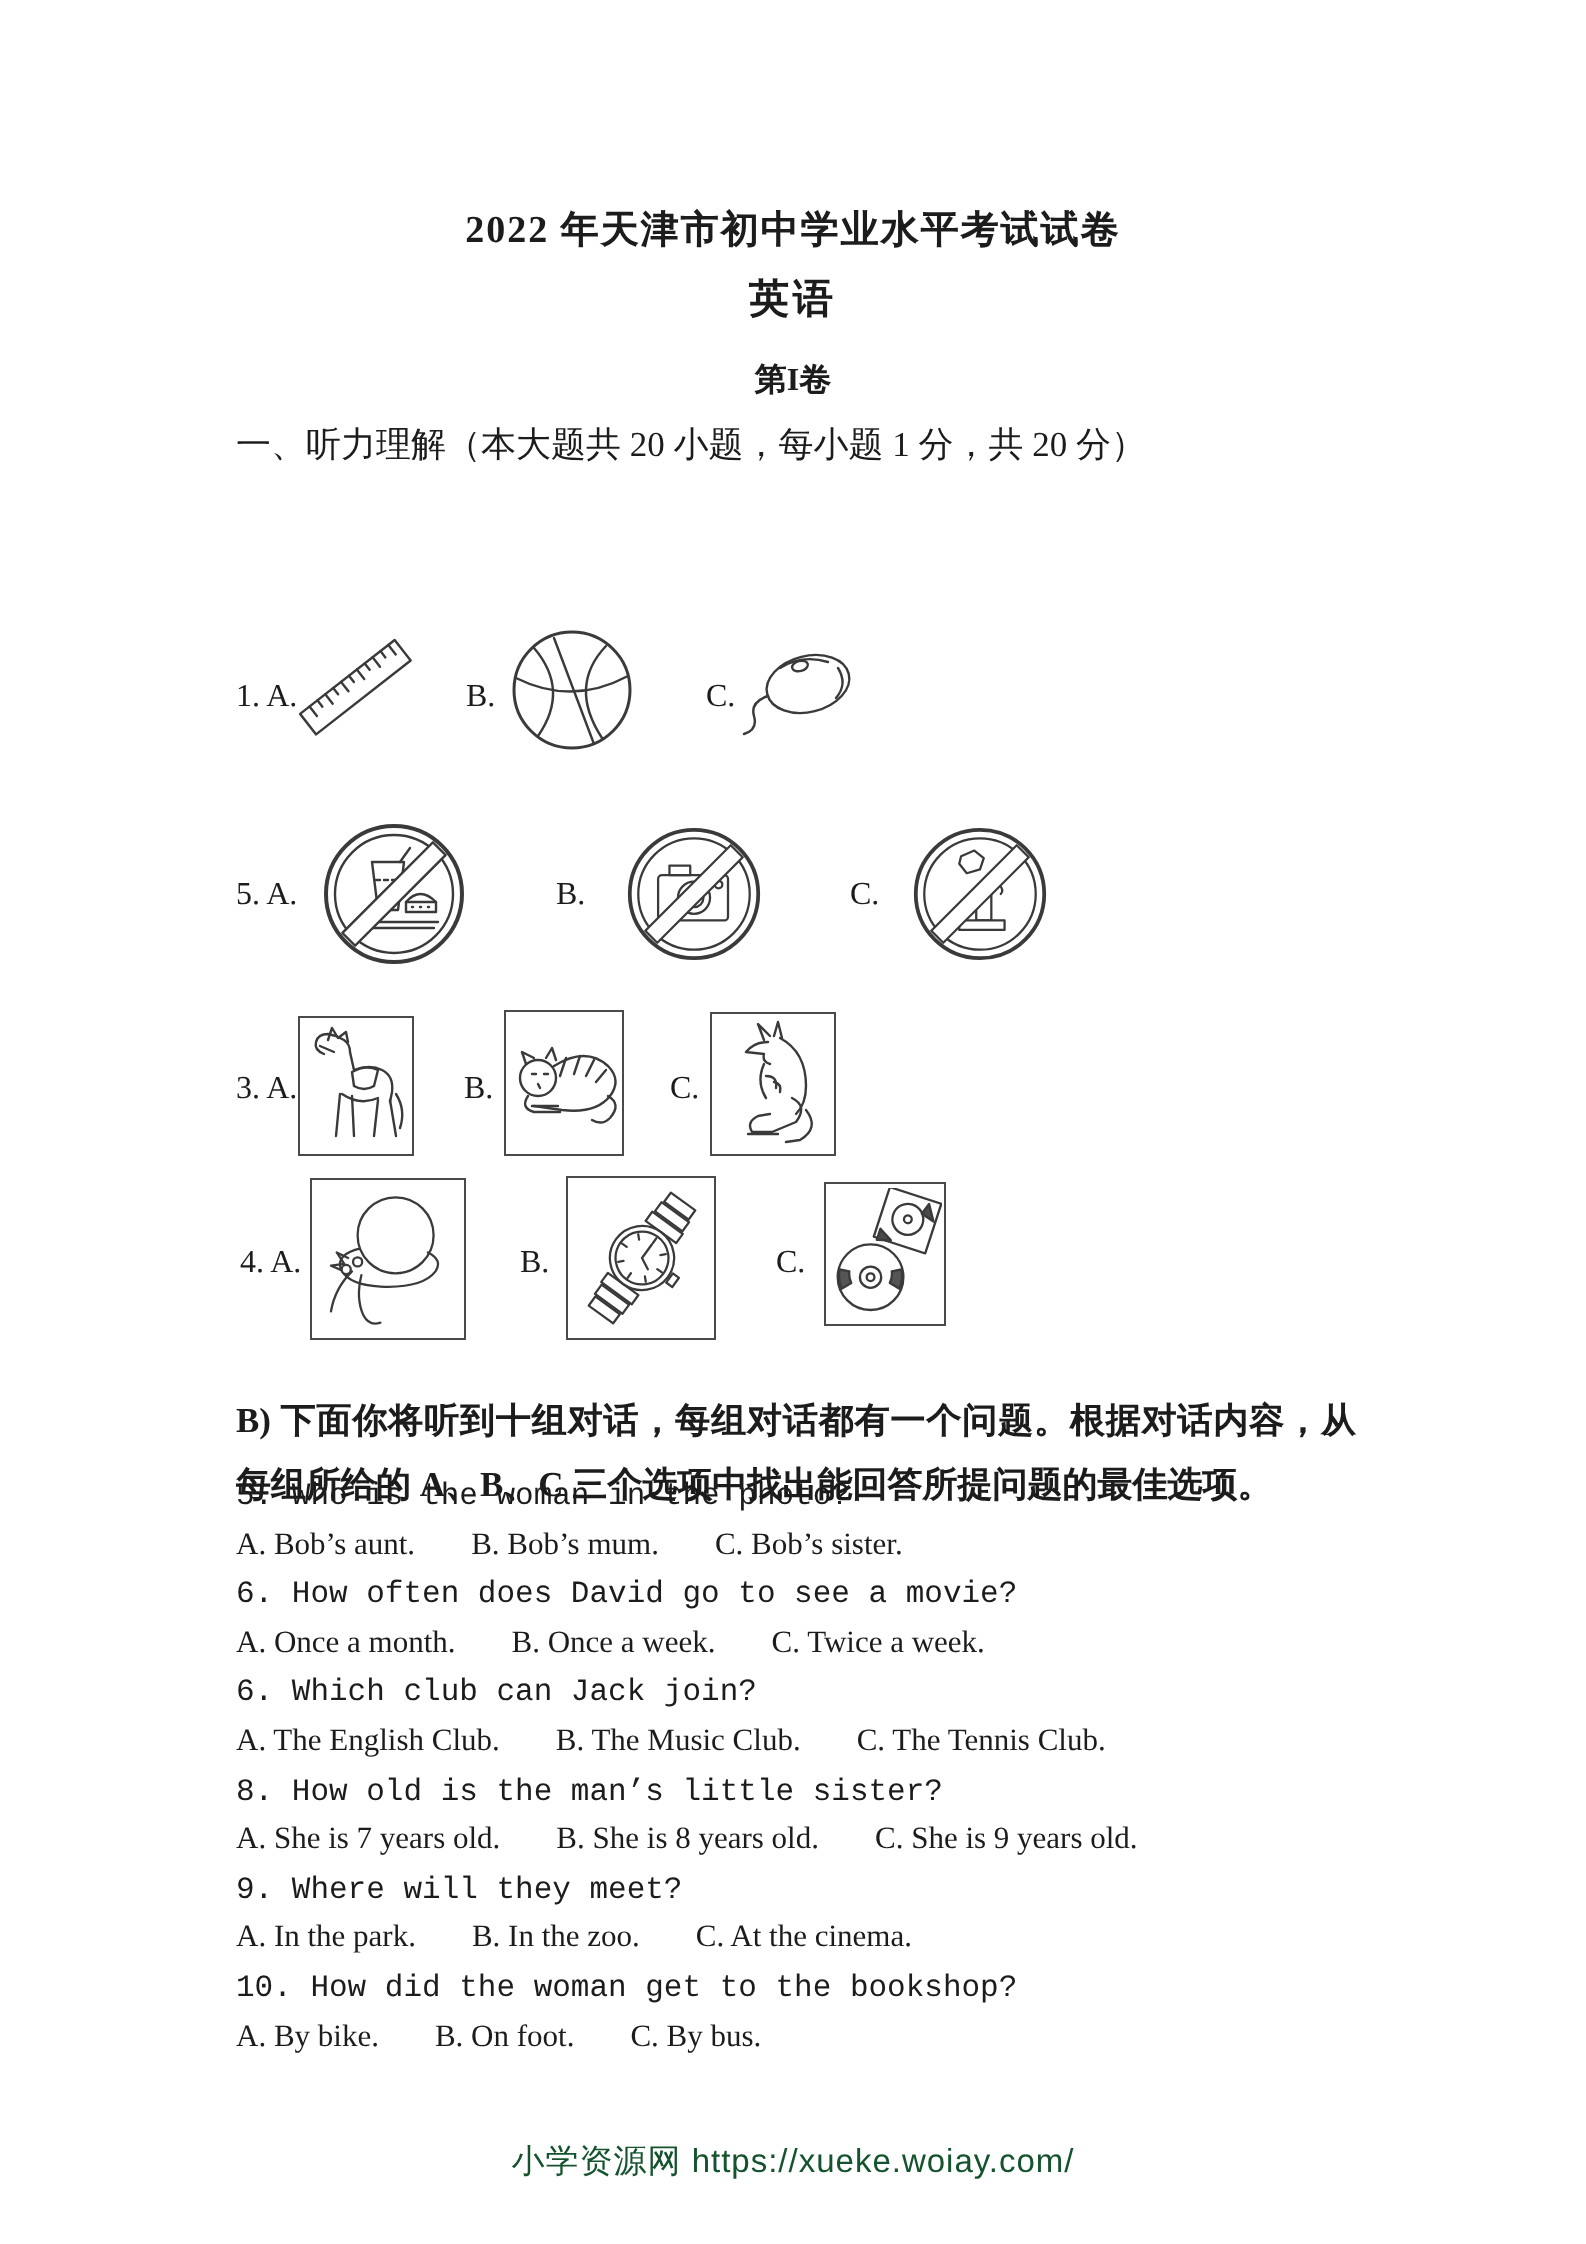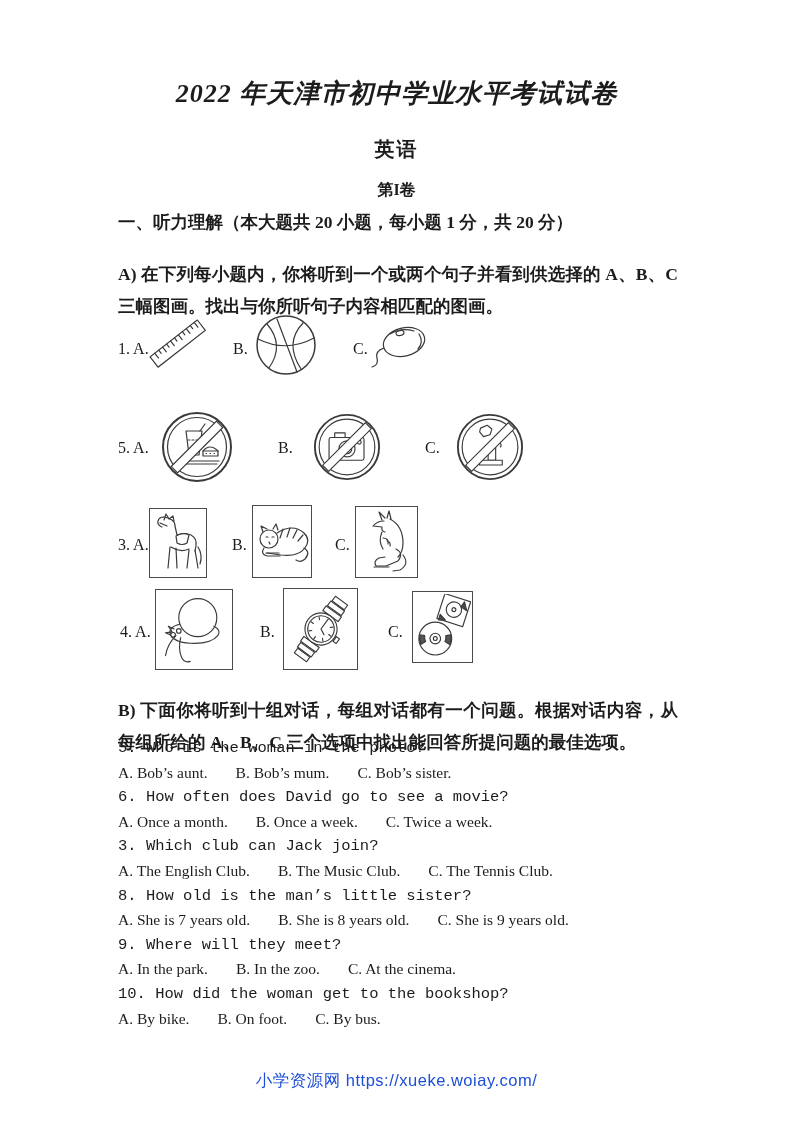--- a/index.html
+++ b/index.html
@@ -1,50 +1,49 @@
 <!DOCTYPE html>
 <html><head>
 <meta charset="utf-8">
 <style>
   html,body{margin:0;padding:0;background:#e9e9e9;}
   .page{position:relative;width:793px;height:1122px;margin:0 auto;background:#ffffff;
         font-family:"Liberation Serif","DejaVu Serif",serif;color:#1c1c1c;overflow:hidden;}
   .center{position:absolute;left:0;width:793px;text-align:center;}
-  .title{top:76px;font-size:26px;font-weight:700;letter-spacing:1px;font-style:italic;}
+  .title{top:102px;font-size:19px;font-weight:700;letter-spacing:1px;}
   .subject{top:136px;font-size:20px;font-weight:700;letter-spacing:2px;}
   .volume{top:180px;font-size:16px;font-weight:700;}
-  .heading{position:absolute;left:118px;top:210px;width:600px;font-size:17.5px;font-weight:700;}
+  .heading{position:absolute;left:118px;top:210px;width:600px;font-size:17.5px;font-weight:400;}
   .para{position:absolute;left:118px;width:560px;font-size:17.5px;font-weight:700;
         line-height:32px;text-align:justify;}
   .parta{top:240px;}
   .partb{top:676px;font-family:Liberation Serif, serif;}
   .pic-row{position:absolute;left:0;width:793px;}
   .plbl{position:absolute;font-size:16px;white-space:nowrap;}
   .pimg{position:absolute;line-height:0;}
   .pbox{position:absolute;border:1px solid #4a4a4a;background:#fff;
         display:flex;align-items:center;justify-content:center;box-sizing:border-box;}
   .art{stroke:#3a3a3a;fill:none;stroke-width:1.2;stroke-linecap:round;stroke-linejoin:round;}
   .qwrap{position:absolute;left:118px;top:736px;width:610px;font-size:15.5px;}
   .qline{line-height:24.6px;white-space:nowrap;font-family:Liberation Mono, monospace;}
   .oline{line-height:24.6px;display:flex;gap:28px;white-space:nowrap;}
   .footer{position:absolute;top:1070px;left:0;width:793px;text-align:center;
           font-family:"Liberation Sans","DejaVu Sans",sans-serif;font-size:16.5px;
-          color:#1d4ed8;letter-spacing:0.5px;}
+          color:#14532d;letter-spacing:0.5px;}
 </style>
 </head>
 <body>
 
 <div class="page">
 
   <div class="center title">2022 年天津市初中学业水平考试试卷</div>
   <div class="center volume">第I卷</div>
   <div class="center subject">英语</div>
 
   <div class="heading">一、听力理解（本大题共 20 小题，每小题 1 分，共 20 分）</div>
-  <p class="para parta">A) 在下列每小题内，你将听到一个或两个句子并看到供选择的 A、B、C 三幅图画。找出与你所听句子内容相匹配的图画。</p>
 
   <div class="pic-row" style="top:312px;height:66px">
     <span class="plbl" style="left:118px;top:28px">1. A.</span>
     <span class="pimg" style="left:146px;top:2px">
       <svg width="64" height="60" viewBox="0 0 64 60">
         <g class="art" transform="rotate(-38 32 30)">
           <rect x="2" y="23" width="60" height="13" fill="#fff"></rect>
           <path d="M8 23v6M13 23v4M18 23v6M23 23v4M28 23v6M33 23v4M38 23v6M43 23v4M48 23v6M53 23v4M58 23v6"></path>
         </g>
       </svg>
@@ -233,21 +232,21 @@
       <span>A. Bob’s aunt.</span>
       <span>B. Bob’s mum.</span>
       <span>C. Bob’s sister.</span>
     </div>
     <div class="qline">6. How often does David go to see a movie?</div>
     <div class="oline">
       <span>A. Once a month.</span>
       <span>B. Once a week.</span>
       <span>C. Twice a week.</span>
     </div>
-    <div class="qline">3. Which club can Jack join?</div>
+    <div class="qline">6. Which club can Jack join?</div>
     <div class="oline">
       <span>A. The English Club.</span>
       <span>B. The Music Club.</span>
       <span>C. The Tennis Club.</span>
     </div>
     <div class="qline">8. How old is the man’s little sister?</div>
     <div class="oline">
       <span>A. She is 7 years old.</span>
       <span>B. She is 8 years old.</span>
       <span>C. She is 9 years old.</span>

